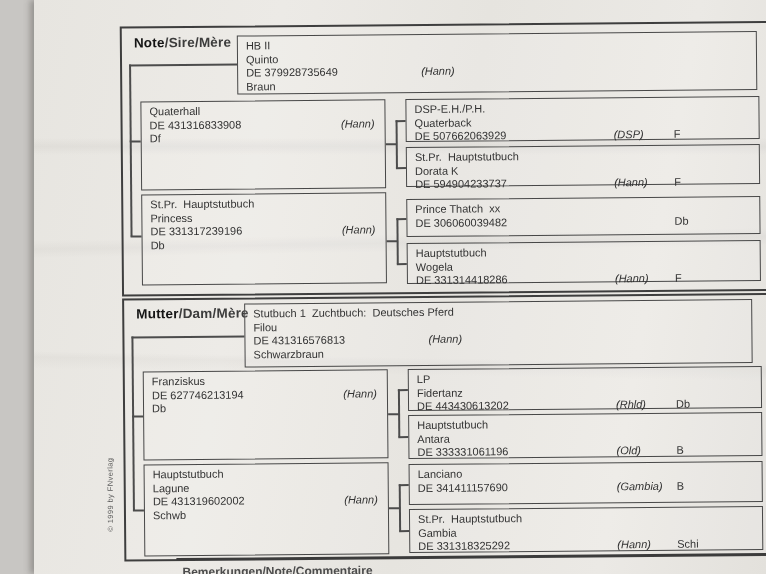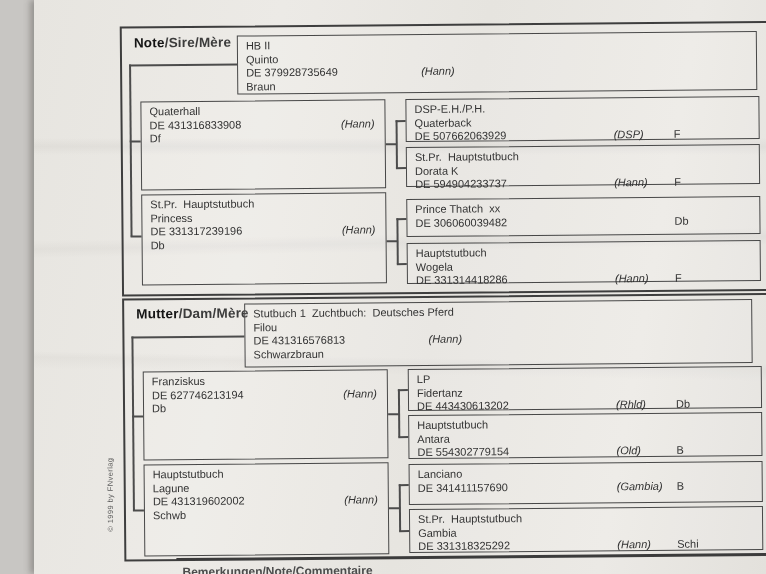--- a/index.html
+++ b/index.html
@@ -143,21 +143,21 @@
 
     <div class="pbox g3" style="left:373px;top:369px;width:354px;height:42px;">
       <div class="line">LP</div>
       <div class="line">Fidertanz</div>
       <div class="line de-row"><span>DE 443430613202</span><span class="region">(Rhld)</span><span class="grade">Db</span></div>
     </div>
 
     <div class="pbox g3" style="left:373px;top:415px;width:354px;height:44px;">
       <div class="line">Hauptstutbuch</div>
       <div class="line">Antara</div>
-      <div class="line de-row"><span>DE 554302779154</span><span class="region">(Old)</span><span class="grade">B</span></div>
+      <div class="line de-row"><span>DE 333331061196</span><span class="region">(Old)</span><span class="grade">B</span></div>
     </div>
 
     <div class="pbox g3" style="left:373px;top:464px;width:354px;height:41px;">
       <div class="line">Lanciano</div>
       <div class="line de-row"><span>DE 341411157690</span><span class="region">(Gambia)</span><span class="grade">B</span></div>
     </div>
 
     <div class="pbox g3" style="left:373px;top:509px;width:354px;height:44px;">
       <div class="line">St.Pr.  Hauptstutbuch</div>
       <div class="line">Gambia</div>

